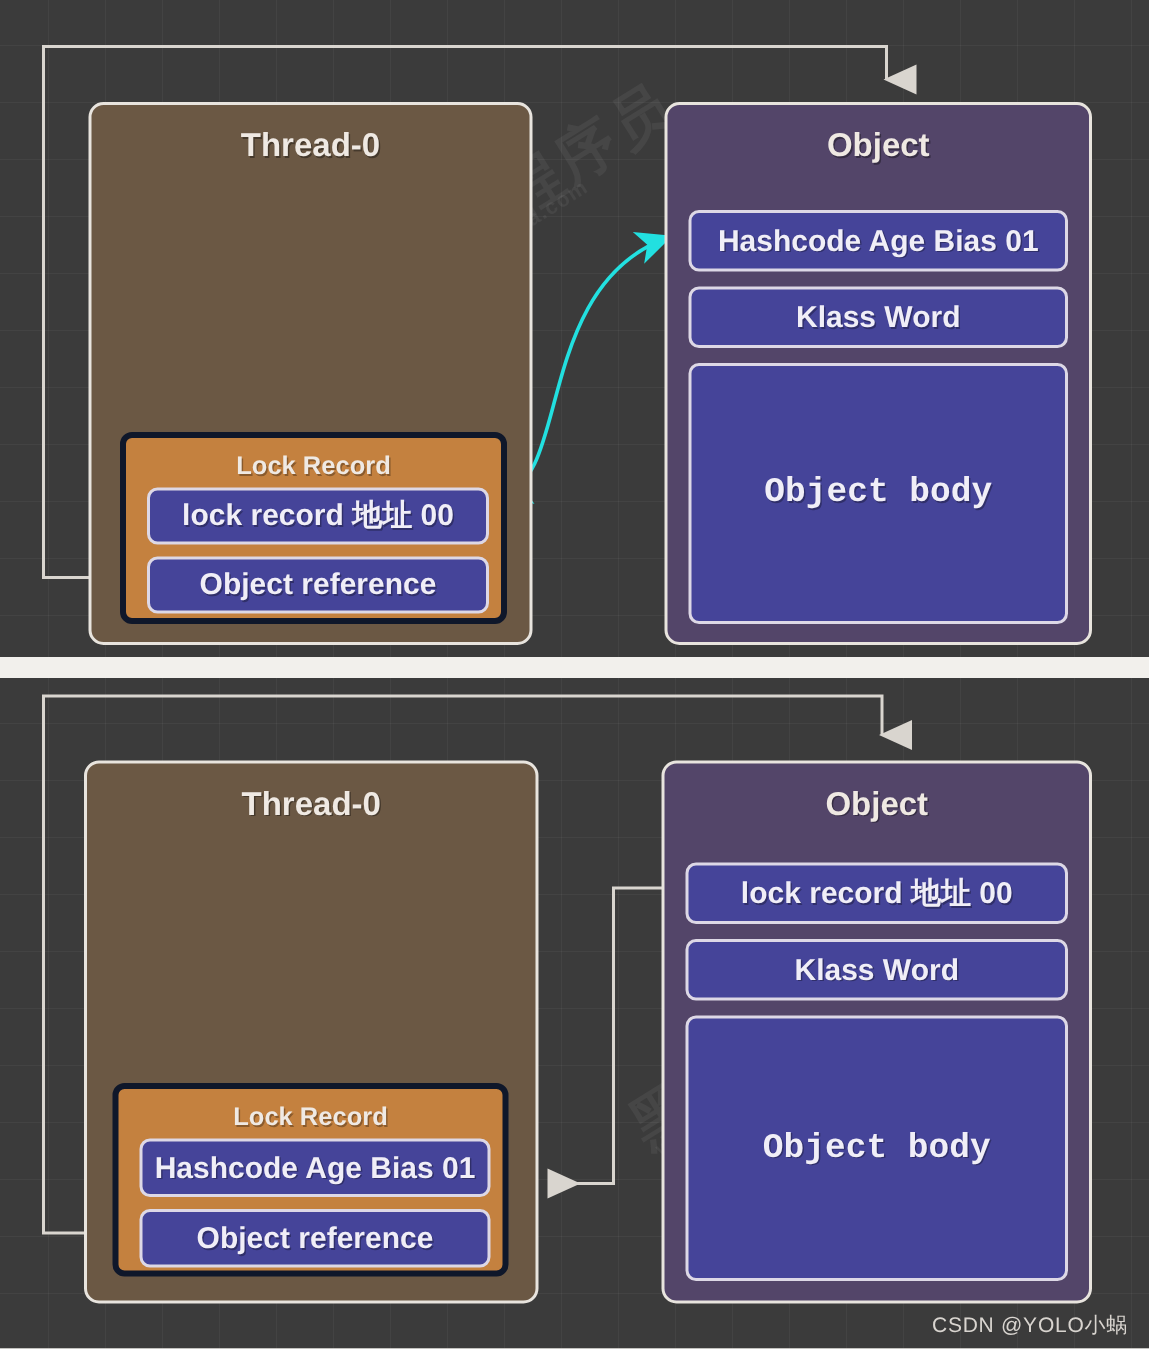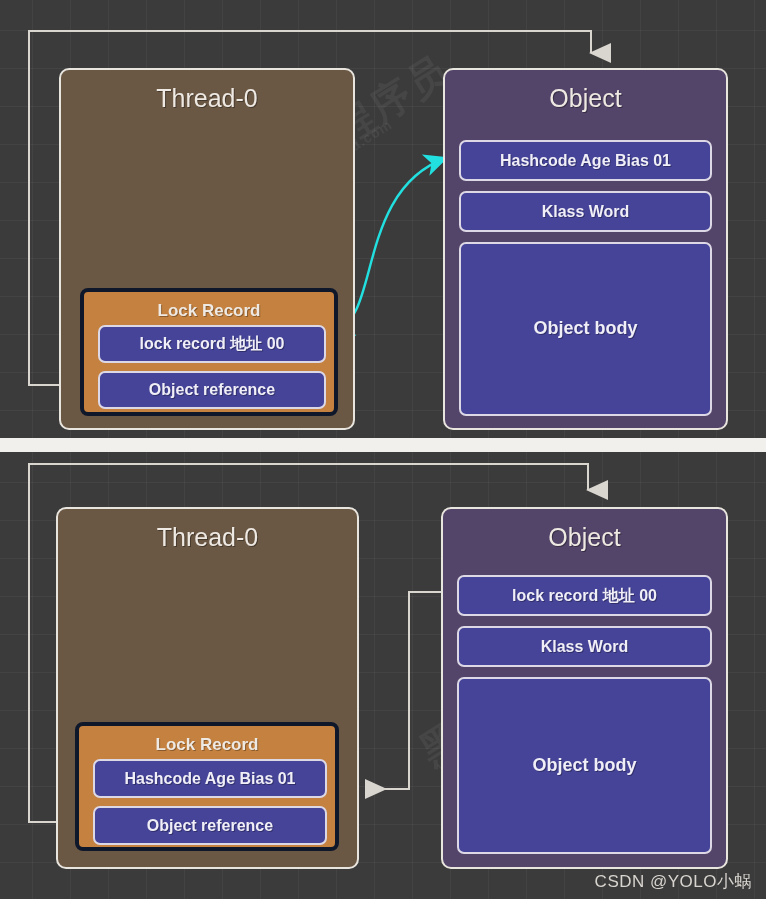--- a/index.html
+++ b/index.html
@@ -70,22 +70,22 @@
     border-radius: 10px;
   }
   .thread-box { background: #6b5844; }
   .object-box { background: #534569; padding-left: 25px; }
 
   .box-title {
     position: absolute;
     top: 14px;
     left: 0; right: 0;
     text-align: center;
-    font-size: 25px;
-    font-weight: normal;
+    font-size: 22px;
+    font-weight: bold;
     color: #efe9e3;
     text-shadow: 1px 1px 0 rgba(0,0,0,0.35);
   }
 
   .lock-record-box {
     position: absolute;
     background: #c4813f;
     border: 4px solid #0f172a;
     border-radius: 8px;
   }
@@ -102,33 +102,33 @@
 
   .field {
     position: absolute;
     background: #454499;
     border: 2px solid #ddd8e6;
     border-radius: 7px;
     display: flex;
     align-items: center;
     justify-content: center;
     color: #f0eef7;
-    font-size: 16px;
+    font-size: 20px;
     font-weight: bold;
     text-shadow: 1px 1px 0 rgba(0,0,0,0.3);
     text-align: center;
     line-height: 1.1;
   }
-  .field.body-field { font-size: 18px; }
+  .field.body-field { font-size: 23px; font-family: Liberation Mono, monospace; }
 
   .credit {
     position: absolute;
     right: 14px;
     bottom: 6px;
-    font-size: 17px;
+    font-size: 14px;
     color: #d8d4cf;
     letter-spacing: 0.5px;
     white-space: nowrap;
   }
 </style>
 </head>
 <body>
 
 <div class="stage">
 

